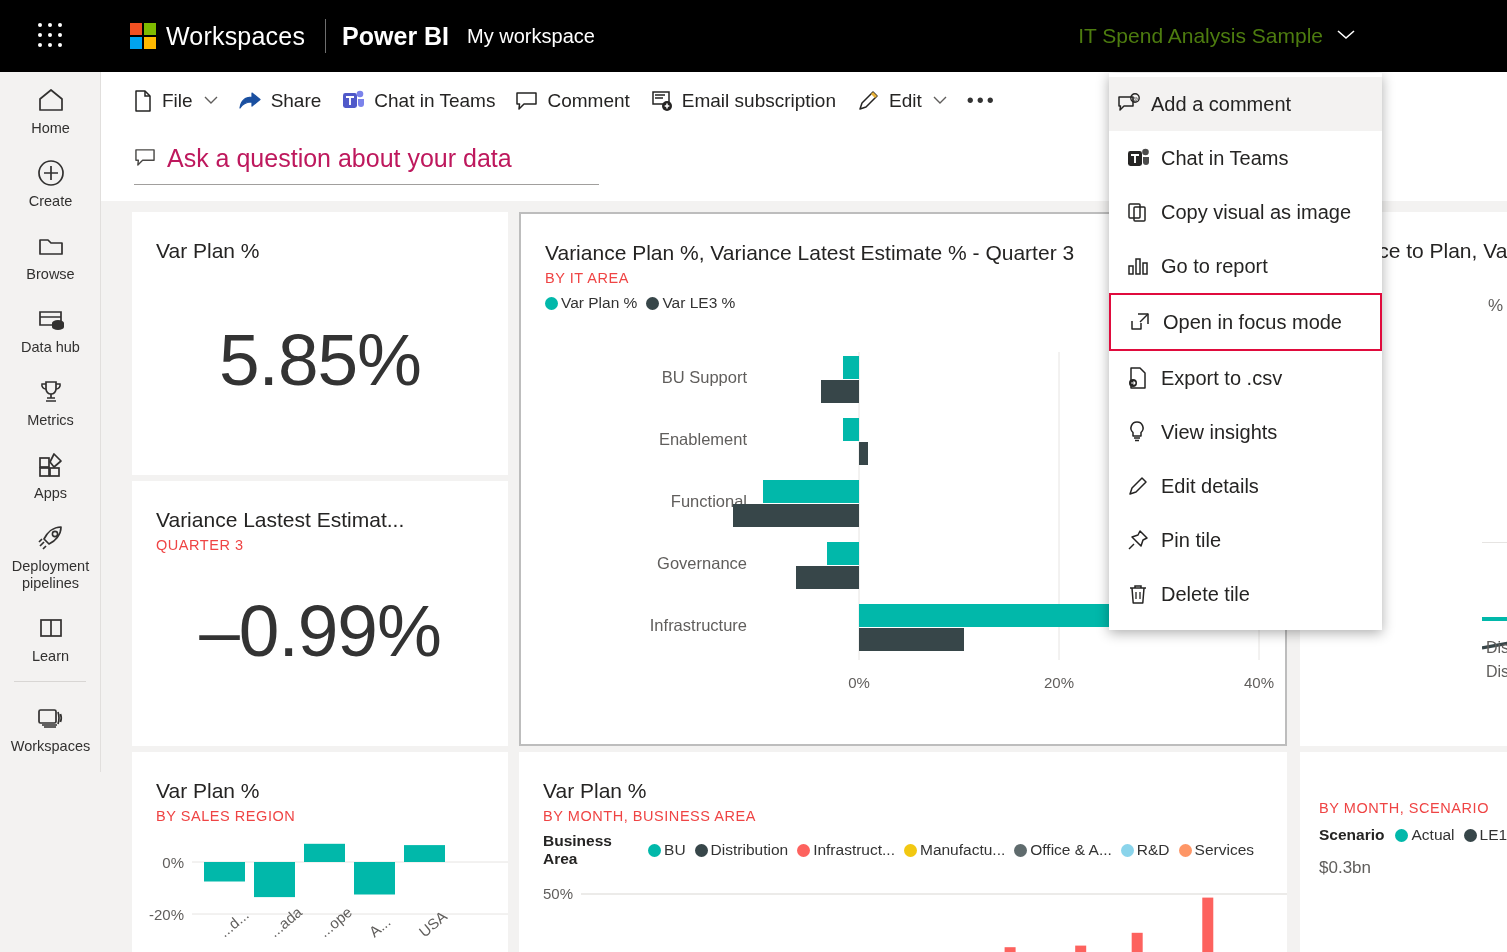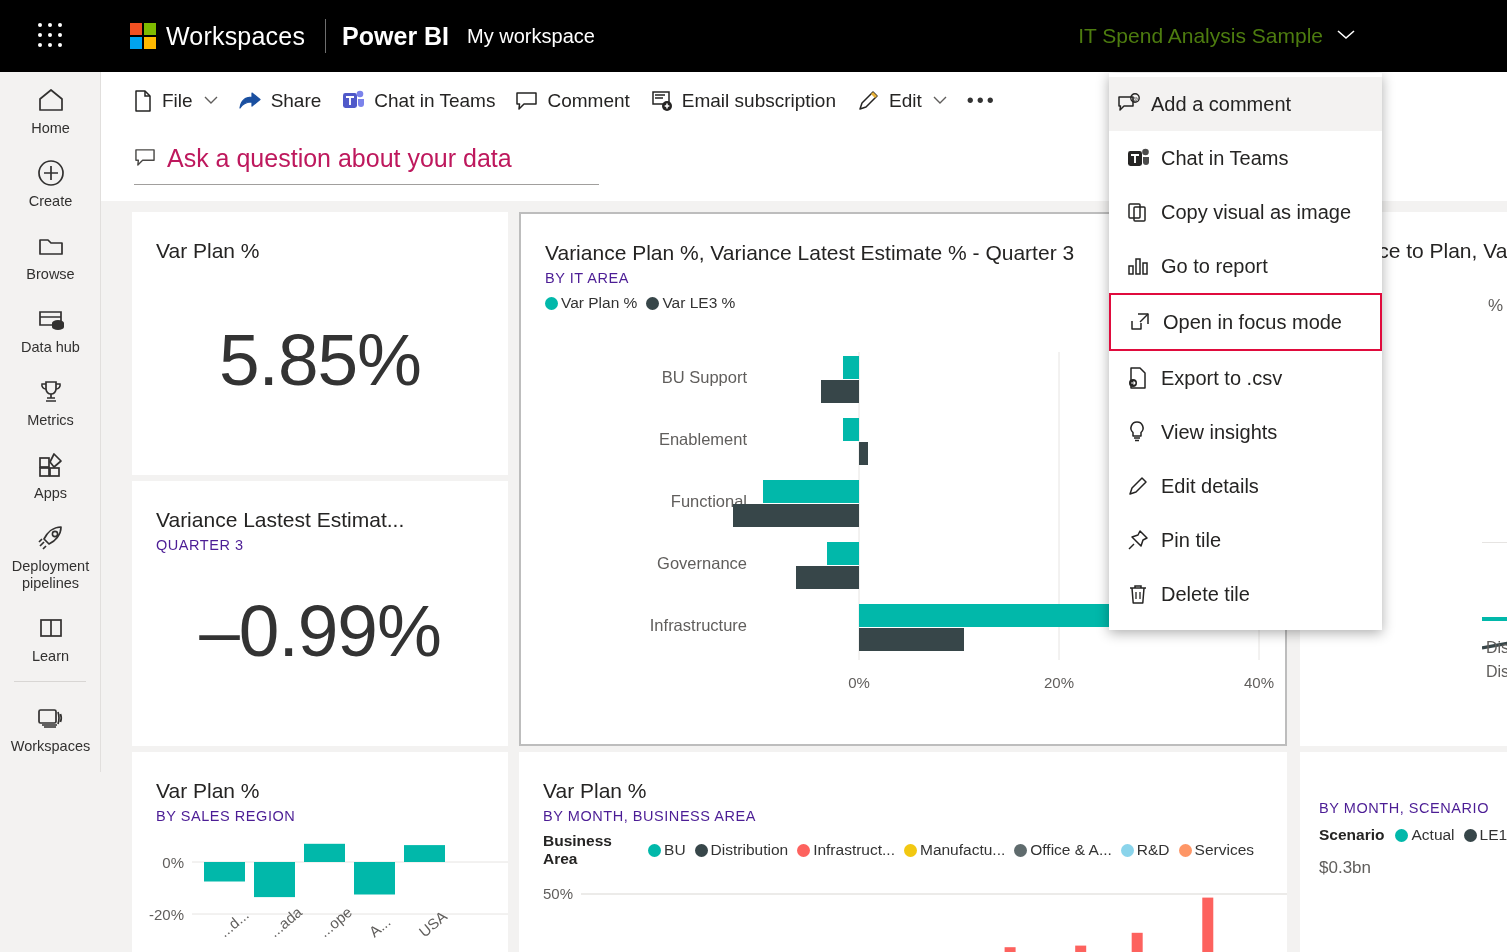--- a/index.html
+++ b/index.html
@@ -81,21 +81,21 @@
     border-bottom:1px solid #a19f9d; padding-bottom:11px;
     display:flex; align-items:center; cursor:text;
   }
   #qna-ph { font-size:25px; color:#be185d; margin-left:11px; }
 
   
   #canvas { position:absolute; left:101px; top:201px; width:1406px; height:751px; background:#f3f2f1; }
 
   .tile { position:absolute; background:#fff; overflow:hidden; }
   .tile-title { font-size:21px; color:#252423; line-height:26px; }
-  .tile-sub { font-size:14.5px; color:#4c1d95; letter-spacing:.55px; margin-top:4px; }
+  .tile-sub { font-size:14.5px; color:#ef4444; letter-spacing:.55px; margin-top:4px; }
   .legend { display:flex; align-items:center; margin-top:8px; flex-wrap:nowrap; font-size:15.5px; color:#333; }
   .legend .dot { width:13px; height:13px; border-radius:50%; display:inline-block; margin-right:3px; flex:0 0 auto; }
   .legend .li { display:flex; align-items:center; margin-right:9px; white-space:nowrap; }
   .legend .ltitle { font-weight:bold; margin-right:11px; color:#252423; }
 
   
   .bignum { font-size:73px; color:#333; text-align:center; font-weight:300; letter-spacing:-1px; }
 
   
   #tileA { left:31px; top:11px; width:376px; height:263px; }

